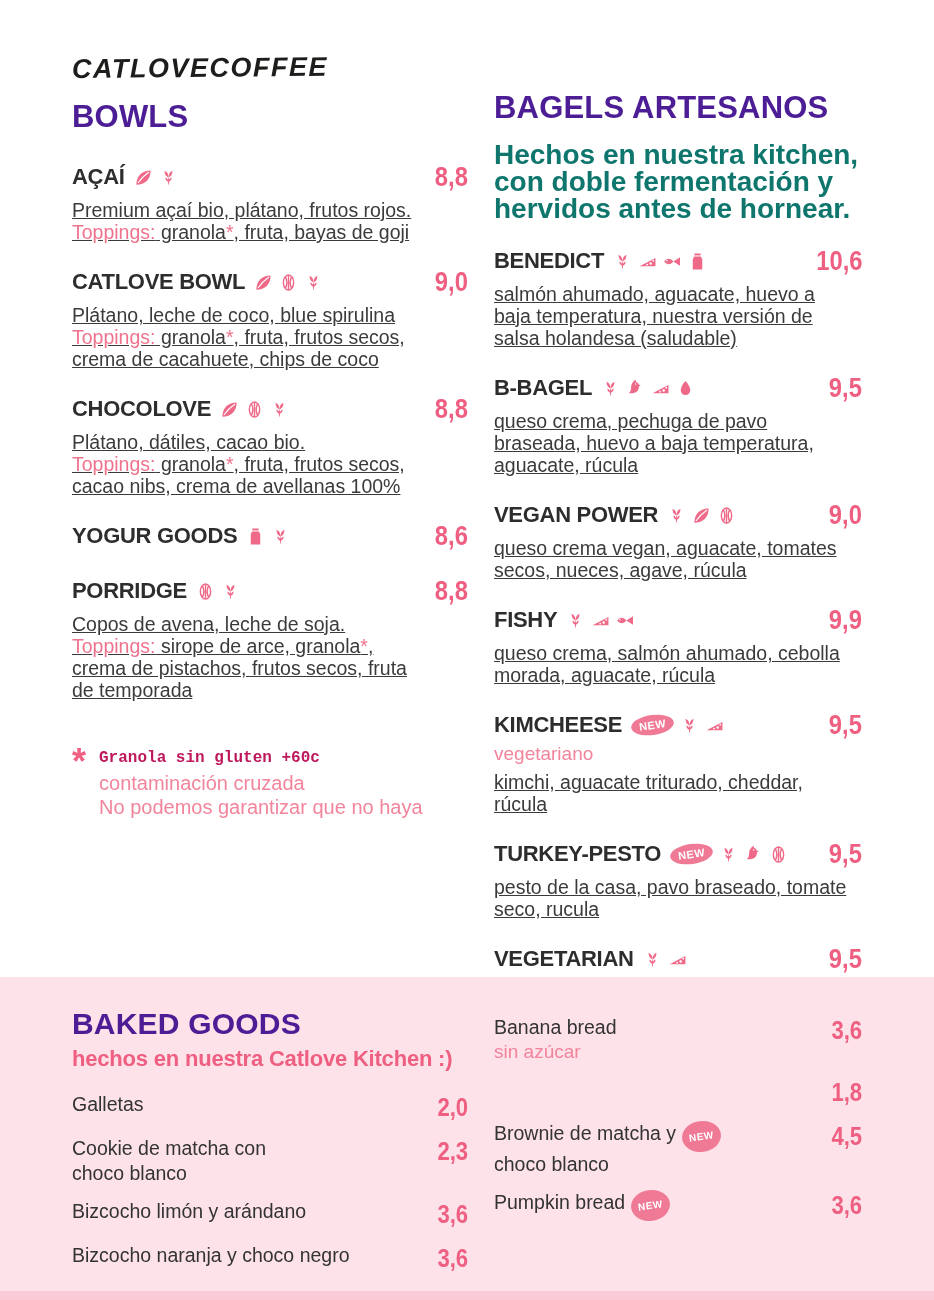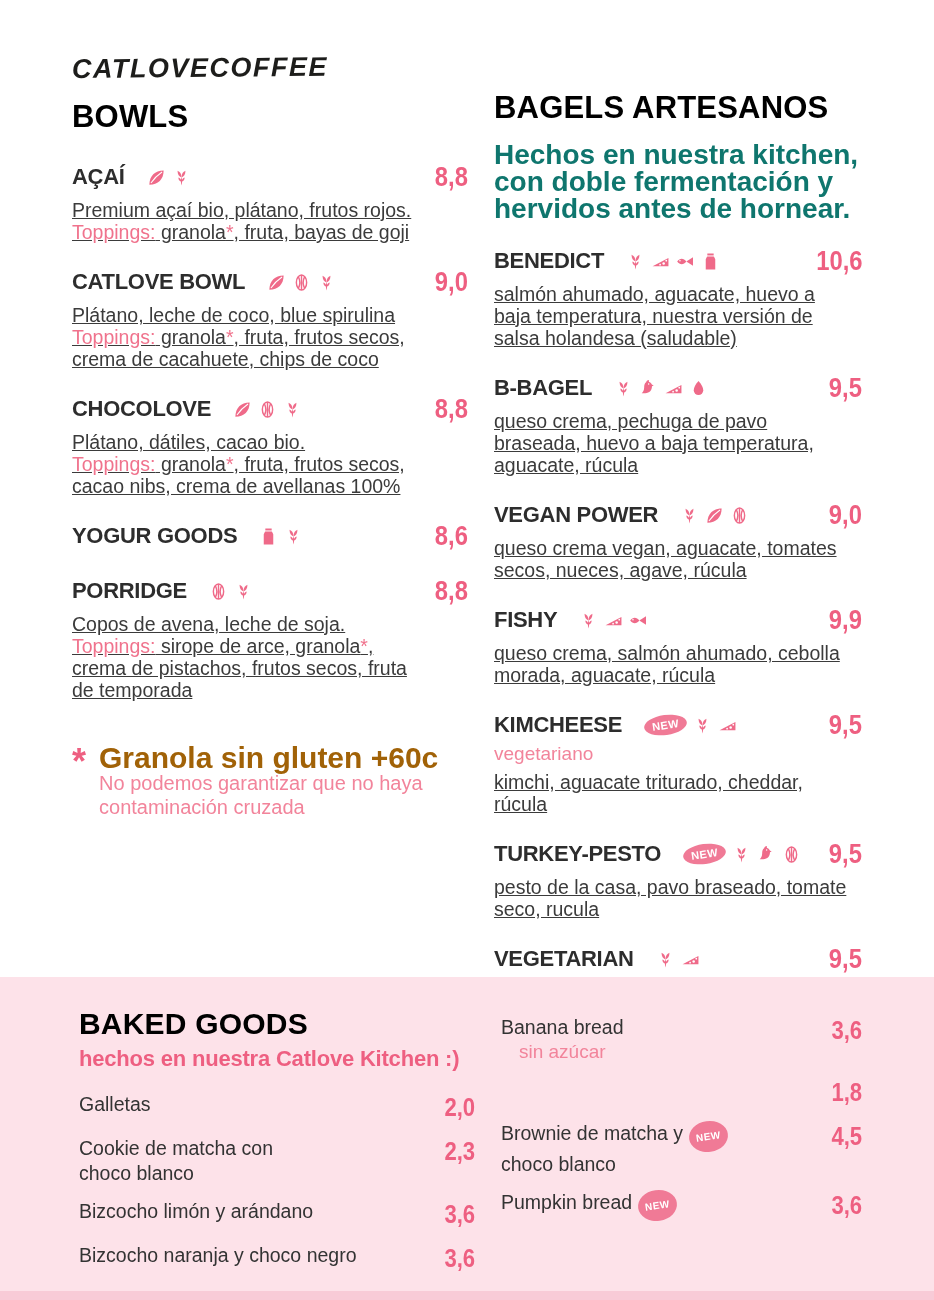--- a/index.html
+++ b/index.html
@@ -7,56 +7,56 @@
   .page { width:934px; height:1300px; position:relative; background:#ffffff; overflow:hidden; display:flex; flex-direction:column; }
 
   .cols { display:flex; padding:0 72px; }
   .col-left { width:396px; margin-right:26px; flex:none; }
   .col-right { flex:1; min-width:0; }
 
   .white-area { height:977px; flex:none; }
 
   .logo { margin-top:54px; font-size:27px; font-weight:700; font-style:italic; letter-spacing:1.5px; color:#1d1d1b; transform:rotate(-0.5deg); transform-origin:left center; }
 
-  .sec-title { font-size:31px; font-weight:800; color:#000000; letter-spacing:0.2px; }
+  .sec-title { font-size:31px; font-weight:800; color:#4c1d95; letter-spacing:0.2px; }
   .col-left .sec-title { margin-top:14px; }
   .col-right { padding-top:90px; }
 
   .bagels-sub { margin-top:15px; font-size:28px; line-height:27px; font-weight:700; color:#0f766e; }
 
   #bowls-items { margin-top:26px; }
   #bagels-items { margin-top:23px; }
 
   .m-item { margin-bottom:23px; }
-  .m-head { display:flex; align-items:center; gap:22px; }
+  .m-head { display:flex; align-items:center; gap:9px; }
   .m-title { font-size:22px; font-weight:800; color:#2d2d2d; letter-spacing:-0.3px; white-space:nowrap; }
   .m-icons { display:flex; gap:6px; align-items:center; color:#ef6a89; }
   .icn svg { width:19px; height:19px; display:block; }
   .m-price { margin-left:auto; font-size:28px; font-weight:800; color:#ee5f81; transform:scaleX(.85); transform-origin:right center; }
   .m-desc { font-size:19.5px; line-height:22px; color:#3b3b3b; margin-top:6px; max-width:355px;text-decoration:underline; }
   .pink { color:#f0738d; }
   .m-note { font-size:19px; color:#f2849b; margin-top:2px; line-height:22px; }
 
   .new-badge { display:inline-block; background:#f07a96; color:#fff; font-size:11px; font-weight:800; padding:4px 8px; border-radius:50%; transform:rotate(-8deg); letter-spacing:.5px; }
 
   .footnote { display:flex; gap:13px; margin-top:44px; }
   .fn-star { color:#ee5f81; font-size:36px; font-weight:700; line-height:34px; }
-  .fn-bold { color:#a16207; font-size:30px; font-weight:700; line-height:26px; }
+  .fn-bold { color:#be185d; font-size:16px; font-weight:700; line-height:26px;font-family:Liberation Mono, monospace; }
   .fn-light { color:#f2849b; font-size:20px; line-height:24px; }
 
-  .pink-band { flex:1; background:#fde2e9;padding-left:7px; }
+  .pink-band { flex:1; background:#fde2e9; }
   .pink-band .cols { padding-top:16px; }
   .pink-band .sec-title { font-size:30px; }
   .baked-sub { font-size:22px; font-weight:700; color:#ee5f81; margin-top:5px; letter-spacing:-0.2px; }
   #baked-left { margin-top:20px; }
   #baked-right { padding-top:22px; }
   .b-item { display:flex; margin-bottom:13px; }
   .b-text { min-width:0; }
   .b-name { font-size:19.5px; color:#333333; line-height:25px; max-width:300px; }
-  .b-note { font-size:19px; color:#f2849b; line-height:24px; max-width:258px;text-align:center; }
+  .b-note { font-size:19px; color:#f2849b; line-height:24px; max-width:258px; }
   .b-price { margin-left:auto; font-size:26px; font-weight:800; color:#ee5f81; transform:scaleX(.85); transform-origin:right top; flex:none; }
   .b-item .new-badge { margin-left:6px; font-size:10px; padding:3px 7px; }
 
   .bottom-strip { position:absolute; left:0; bottom:0; width:100%; height:9px; background:#f8cbd7; }
 </style>
 </head>
 <body>
 
 <div class="page">
 
@@ -204,22 +204,22 @@
       <span class="m-price">8,8</span>
     </div>
 
     <div class="m-desc"><span>Copos de avena, leche de soja.</span><br><span class="pink">Toppings:</span><span> sirope de arce, granola</span><span class="pink">*</span><span>, crema de pistachos, frutos secos, fruta de temporada</span></div>
   </div>
 </div>
         <div class="footnote">
           <span class="fn-star">*</span>
           <div>
             <div class="fn-bold">Granola sin gluten +60c</div>
+            <div class="fn-light">contaminación cruzada</div>
             <div class="fn-light">No podemos garantizar que no haya</div>
-            <div class="fn-light">contaminación cruzada</div>
           </div>
         </div>
       </div>
 
       <div class="col-right">
         <h1 class="sec-title">BAGELS ARTESANOS</h1>
         <div class="bagels-sub">
           <div>Hechos en nuestra kitchen,</div>
           <div>con doble fermentación y</div>
           <div>hervidos antes de hornear.</div>

